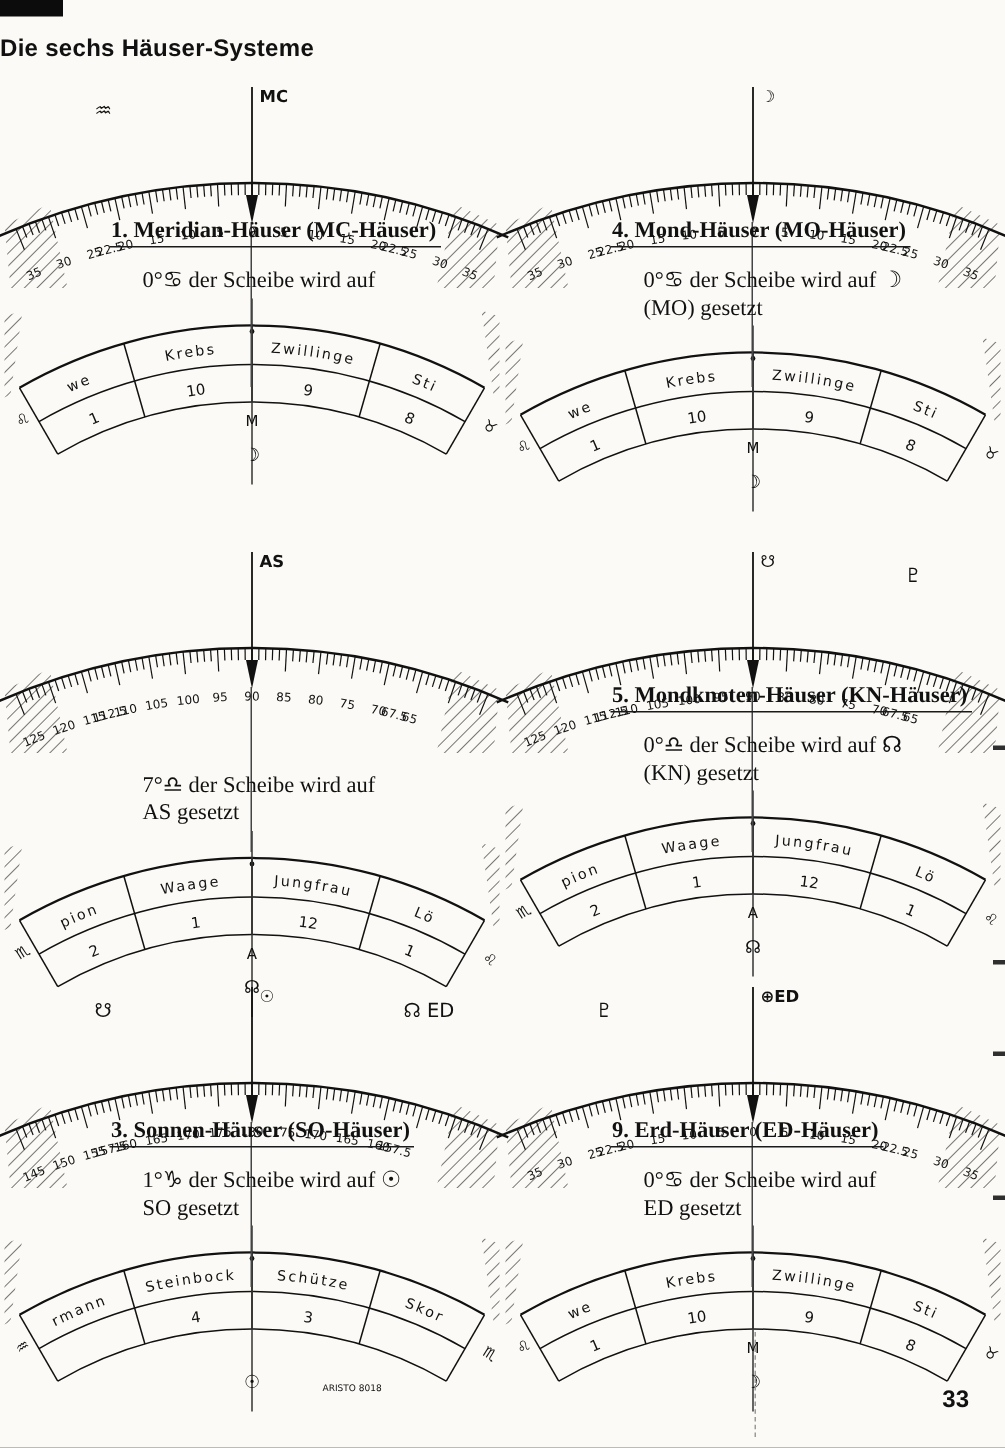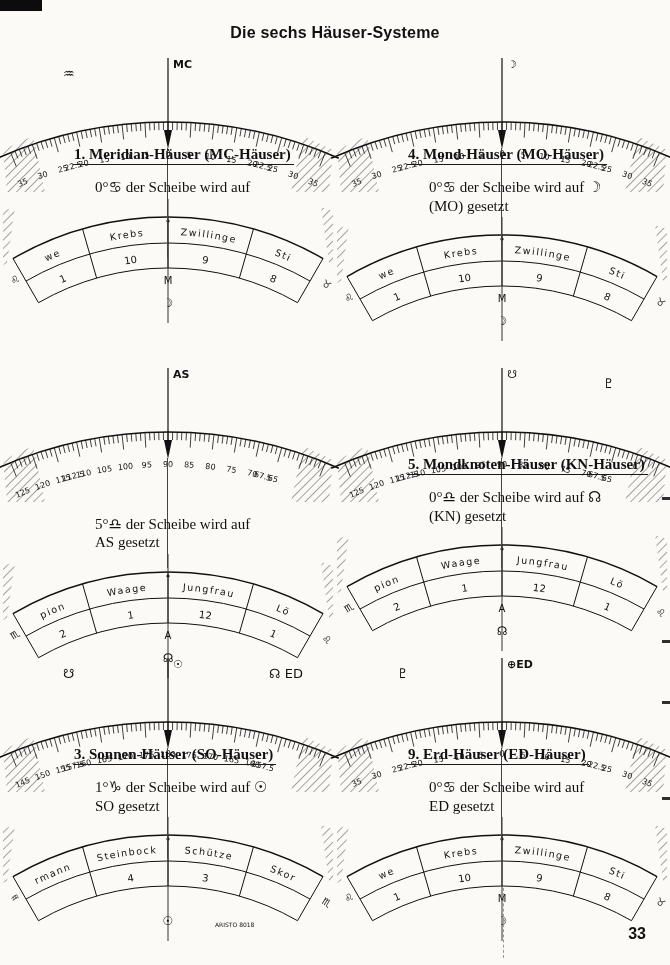--- a/index.html
+++ b/index.html
@@ -1,18 +1,18 @@
 <!DOCTYPE html>
 <html><head>
 <meta charset="utf-8">
 <style>
   html,body{margin:0;padding:0;background:#8a8a8a;}
   .page{position:relative;width:670px;height:965px;margin:0 auto;background:#fbfaf6;
         overflow:hidden;color:#111;font-family:"Liberation Serif",serif;}
-  .page-heading{position:absolute;top:24px;left:0;right:0;margin:0;text-align:center;
+  .page-heading{position:absolute;top:24px;left:0;right:0;margin:0;
         font:bold 16px "Liberation Sans","DejaVu Sans",sans-serif;letter-spacing:.2px;}
   .dial{position:absolute;width:330px;}
   .scale-mount{height:140px;}
   .band-mount{height:130px;}
   .dial h3{margin:-46px 0 0 70px;font:bold 15px "Liberation Serif",serif;line-height:1.15;position:relative;z-index:2;text-decoration:underline;}
   .dial h3 .u{display:inline-block;border-bottom:1.6px solid #1a1a1a;padding:0 3px 1px 1px;}
   .dial p.sub{margin:14px 0 0 92px;font:15px "Liberation Serif","DejaVu Sans",serif;line-height:1.15;position:relative;z-index:2;}
   .dial p.sub2{margin-top:1px;}
   .axis{position:absolute;left:164px;top:96px;width:1px;height:110px;background:#444;z-index:1;}
   svg{display:block;overflow:visible;font-family:"DejaVu Sans",sans-serif;}
@@ -442,21 +442,21 @@
             <text font-size="8" text-anchor="middle"><textPath startOffset="76.17%" href="#np2" xlink:href="#np2">70</textPath></text>
             <text font-size="8" text-anchor="middle"><textPath startOffset="79.47%" href="#np2" xlink:href="#np2">67.5</textPath></text>
             <text font-size="8" text-anchor="middle"><textPath startOffset="82.72%" href="#np2" xlink:href="#np2">65</textPath></text>
           </g>
           <line x1="165" y1="6" x2="165" y2="78" stroke="#111" stroke-width="1.2"></line>
           <polygon points="165,97 161,78 169,78" fill="#111"></polygon>
           <text x="170" y="16" font-size="11" font-weight="bold">AS</text>
         </svg>
       </div>
     <div class="axis"></div>
-    <p class="sub">5°♎ der Scheibe wird auf</p>
+    <p class="sub">7°♎ der Scheibe wird auf</p>
     <p class="sub sub2">AS gesetzt</p>
     <div class="band-mount">
         <svg width="330" height="130" viewBox="0 0 330 130">
           <defs>
             <pattern id="hb2" width="6" height="6" patternUnits="userSpaceOnUse" patternTransform="rotate(45)">
               <line x1="0" y1="0" x2="0" y2="6" stroke="#5a5a5a" stroke-width="1.1"></line>
             </pattern>
             <path id="tp12" d="M 19.00000000000003 77.1205820949439 A 292 292 0 0 1 311 77.1205820949439" fill="none"></path>
             <path id="tp22" d="M 32.00000000000003 99.6372425933393 A 266 266 0 0 1 298 99.6372425933393" fill="none"></path>
           </defs>

